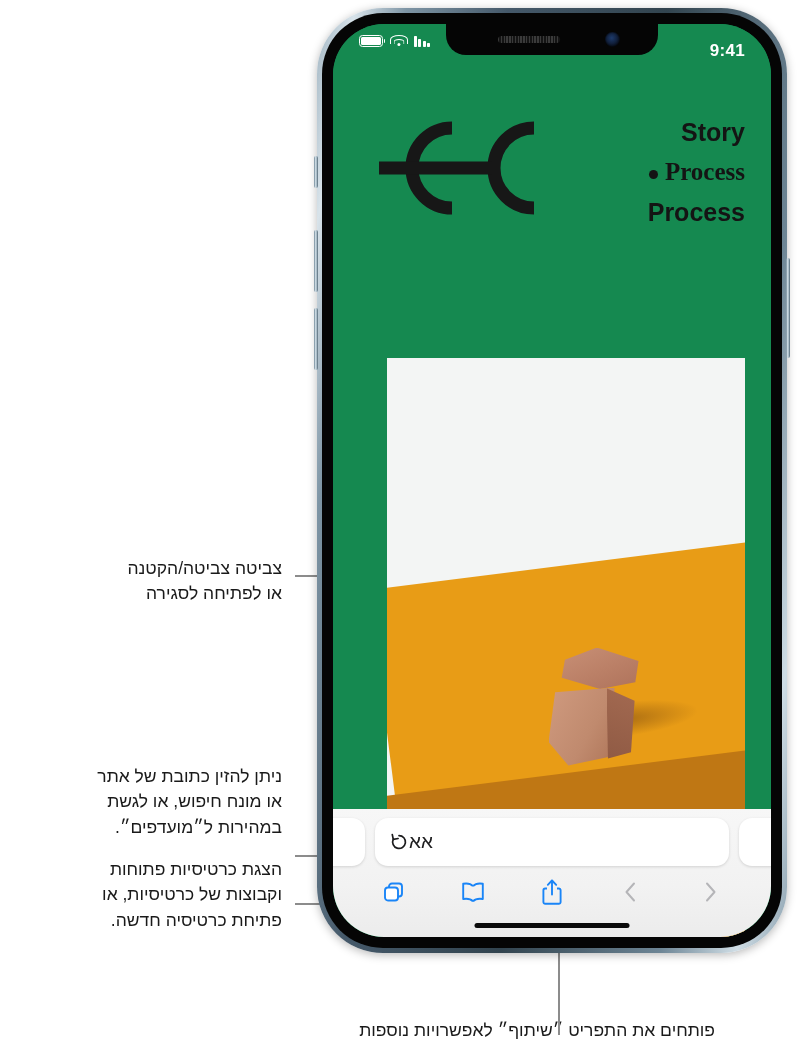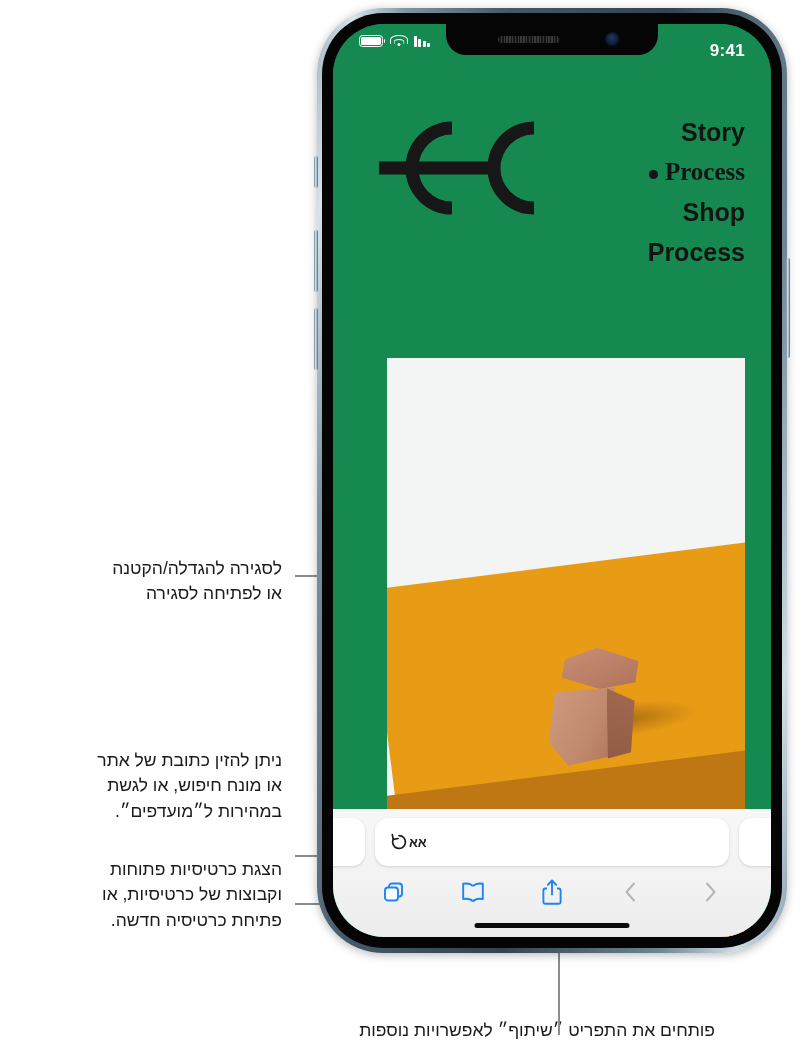--- a/index.html
+++ b/index.html
@@ -13,21 +13,21 @@
   .callout{
     position:absolute;
     color:#1a1a1a;
     font-size:17.5px;
     line-height:1.45;
     text-align:right;
     direction:rtl;
     white-space:pre-line;
   }
   #callout-pinch{ right:521px; top:556px; width:260px; }
-  #callout-address{ right:521px; top:748px; width:272px; }
+  #callout-address{ right:521px; top:764px; width:272px; }
   #callout-tabs{ right:521px; top:857px; width:272px; }
   #callout-share{ left:55px; top:1018px; width:660px; text-align:right; }
 
   
   .leader{position:absolute;background:#8c8c8c;}
   .leader-h{height:1.6px;}
   .leader-v{width:1.6px;}
 
   #leader-pinch{ left:295px; top:575px; width:95px; }
   #leader-address{ left:295px; top:855px; width:100px; }
@@ -180,37 +180,37 @@
   #tab-prev{ left:-26px;  width:58px; }
   #tab-next{ right:-26px; width:58px; }
   #tab-current{
     left:42px;right:42px;display:flex;align-items:center;
     padding:0 14px;box-sizing:border-box;
   }
   .reload-icon{width:20px;height:20px;flex:0 0 auto;}
   .url-wrap{flex:1;display:flex;align-items:center;justify-content:center;gap:2px;}
   .url-text{font-size:17px;color:#1c1c1e;letter-spacing:-.1px;}
   .lock-icon{width:11px;height:14px;display:inline-block;}
-  .aa-btn{font-size:13px;color:#1c1c1e;font-weight:700;direction:rtl;flex:0 0 auto;}
+  .aa-btn{font-size:19px;color:#1c1c1e;font-weight:400;direction:rtl;flex:0 0 auto;}
 
   .toolbar{
     position:absolute;left:0;right:0;top:62px;height:42px;
     display:flex;align-items:center;justify-content:space-around;
     padding:0 22px;box-sizing:border-box;
   }
   .tb-btn{width:30px;height:30px;display:flex;align-items:center;justify-content:center;}
   .home-indicator{
     position:absolute;left:50%;transform:translateX(-50%);bottom:9px;
     width:155px;height:5px;border-radius:3px;background:#0b0b0b;
   }
 </style>
 </head>
 <body>
 
-<div class="callout" id="callout-pinch">לסגירה להגדלה/הקטנה
+<div class="callout" id="callout-pinch">צביטה צביטה/הקטנה
 או לפתיחה לסגירה</div>
 <div class="callout" id="callout-address">ניתן להזין כתובת של אתר
 או מונח חיפוש, או לגשת
 במהירות ל״מועדפים״.</div>
 <div class="callout" id="callout-tabs">הצגת כרטיסיות פתוחות
 וקבוצות של כרטיסיות, או
 פתיחת כרטיסיה חדשה.</div>
 <div class="callout" id="callout-share">פותחים את התפריט ״שיתוף״ לאפשרויות נוספות</div>
 
 <div class="leader leader-h" id="leader-pinch"></div>
@@ -241,23 +241,20 @@
               </g>
             </svg>
           </div>
 
           <nav class="site-nav">
             <div class="nav-item">
               <span>Story</span>
             </div>
             <div class="nav-item active">
               <span class="nav-bullet"></span><span>Process</span>
-            </div>
-            <div class="nav-item">
-              <span>Shop</span>
             </div>
             <div class="nav-item">
               <span>Process</span>
             </div>
           </nav>
         </div>
 
         <div class="hero">
           <div class="hero-white"></div>
           <div class="hero-orange"></div>

